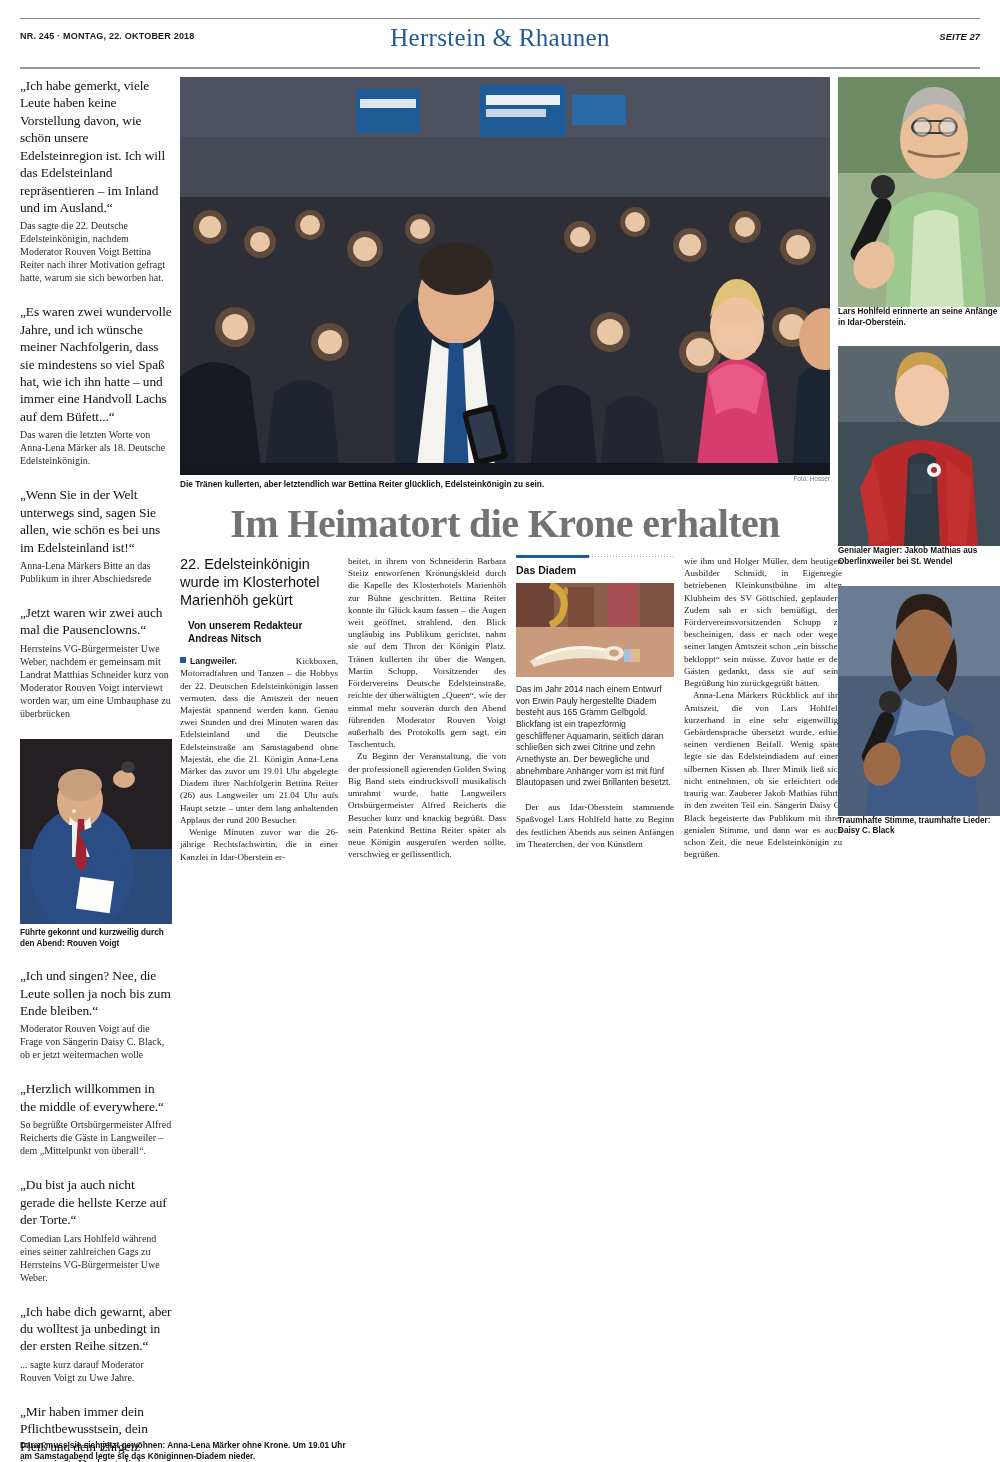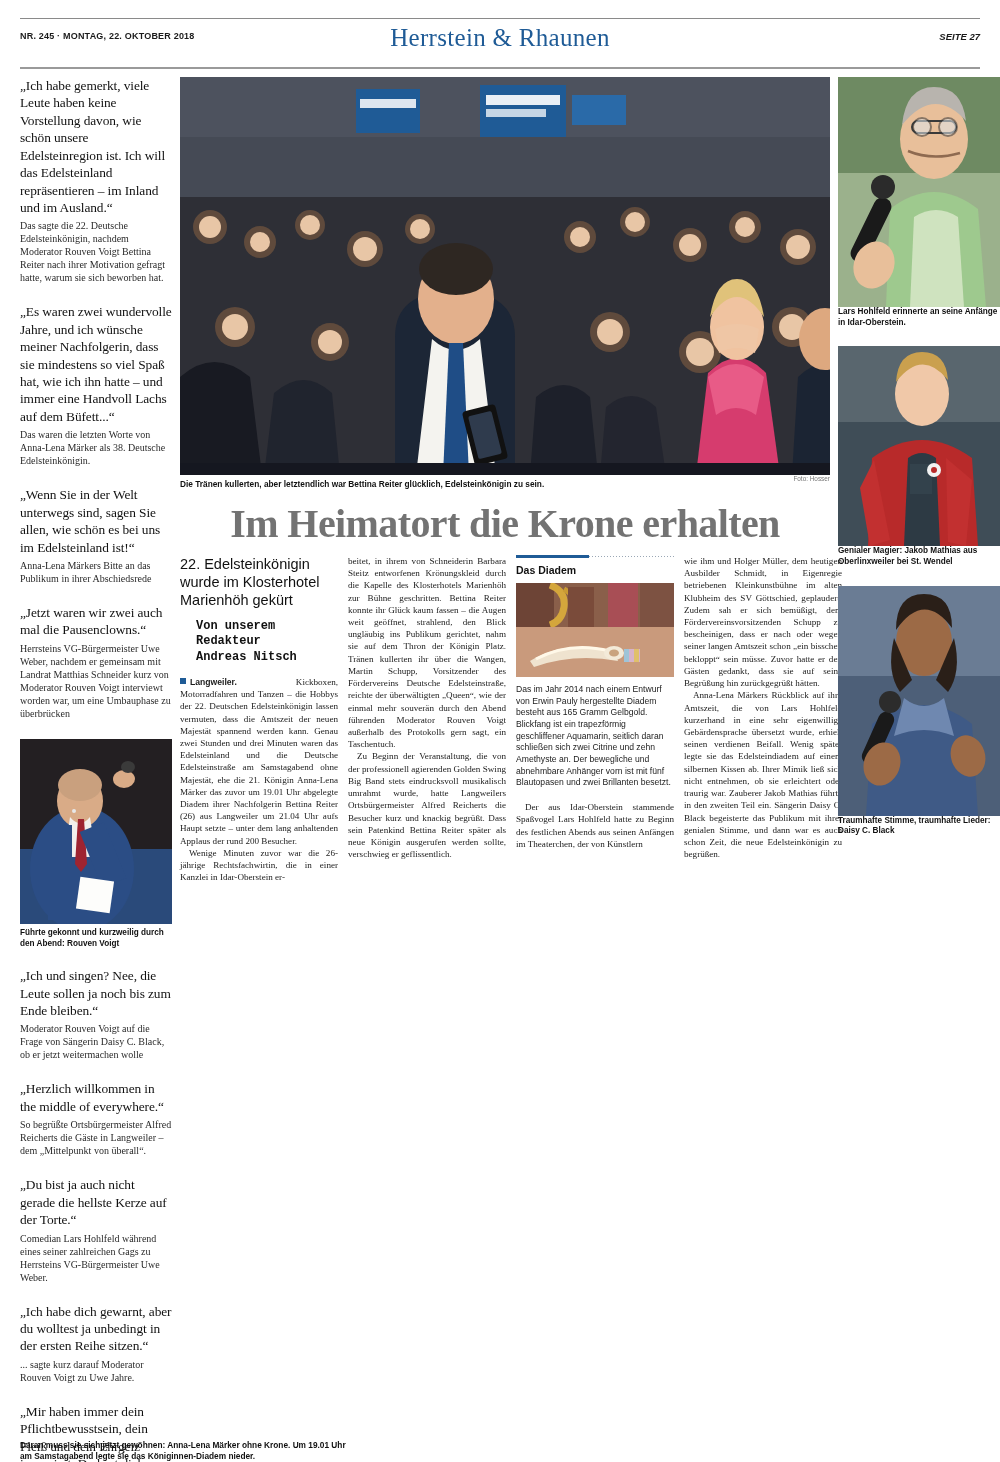--- a/index.html
+++ b/index.html
@@ -91,23 +91,23 @@
     grid-template-columns: 158px 10px 158px 10px 158px 10px 158px;
   }
   .a1{grid-column:1}.a2{grid-column:3}.a3{grid-column:5}.a4{grid-column:7}
 
   .deck {
     font-family:"Liberation Sans", sans-serif;
     font-size:14.5px; line-height:1.26; color:#111;
     margin:0 0 9px 0; font-weight:400;
   }
   .byline {
-    font-family:Liberation Mono, monospace;
-    font-size:12px; font-weight:bold; line-height:1.3;
-    margin:0 0 10px 16px; color:#111;
+    font-family:Liberation Sans, sans-serif;
+    font-size:10px; font-weight:bold; line-height:1.3;
+    margin:0 0 10px 8px; color:#111;
   }
   .body {
     font-family:"Liberation Serif", serif;
     font-size:9.1px; line-height:1.345; text-align:justify;
     color:#1b1b1b; margin:0;
     hyphens:auto; -webkit-hyphens:auto;
   }
   .body + .body { text-indent:9px; }
   .dateline-sq {
     display:inline-block; width:6px; height:6px; background:#1f5b96;
@@ -143,21 +143,21 @@
     <div class="page-no">SEITE 27</div>
     <div class="rule-bot"></div>
   </div>
 
   <div class="grid">
 
     <div class="colL">
       <p class="quote">„Ich habe gemerkt, viele Leute haben keine Vorstellung davon, wie schön unsere Edelsteinregion ist. Ich will das Edelsteinland repräsentieren – im Inland und im Ausland.“</p>
       <p class="quote-attr">Das sagte die 22. Deutsche Edelsteinkönigin, nachdem Moderator Rouven Voigt Bettina Reiter nach ihrer Motivation gefragt hatte, warum sie sich beworben hat.</p>
       <p class="quote">„Es waren zwei wundervolle Jahre, und ich wünsche meiner Nachfolgerin, dass sie mindestens so viel Spaß hat, wie ich ihn hatte – und immer eine Handvoll Lachs auf dem Büfett...“</p>
-      <p class="quote-attr">Das waren die letzten Worte von Anna-Lena Märker als 38. Deutsche Edelsteinkönigin.</p>
+      <p class="quote-attr">Das waren die letzten Worte von Anna-Lena Märker als 18. Deutsche Edelsteinkönigin.</p>
       <p class="quote">„Wenn Sie in der Welt unterwegs sind, sagen Sie allen, wie schön es bei uns im Edelsteinland ist!“</p>
       <p class="quote-attr">Anna-Lena Märkers Bitte an das Publikum in ihrer Abschiedsrede</p>
       <p class="quote">„Jetzt waren wir zwei auch mal die Pausenclowns.“</p>
       <p class="quote-attr">Herrsteins VG-Bürgermeister Uwe Weber, nachdem er gemeinsam mit Landrat Matthias Schneider kurz von Moderator Rouven Voigt interviewt worden war, um eine Umbauphase zu überbrücken</p>
 
       <div class="rail-photo photo" style="height:185px">
         <svg viewBox="0 0 152 185" preserveAspectRatio="none">
           <rect width="152" height="185" fill="#231f22"></rect>
           <rect y="110" width="152" height="75" fill="#2a4a7a"></rect>
           <ellipse cx="62" cy="130" rx="52" ry="62" fill="#2b4d85"></ellipse>

